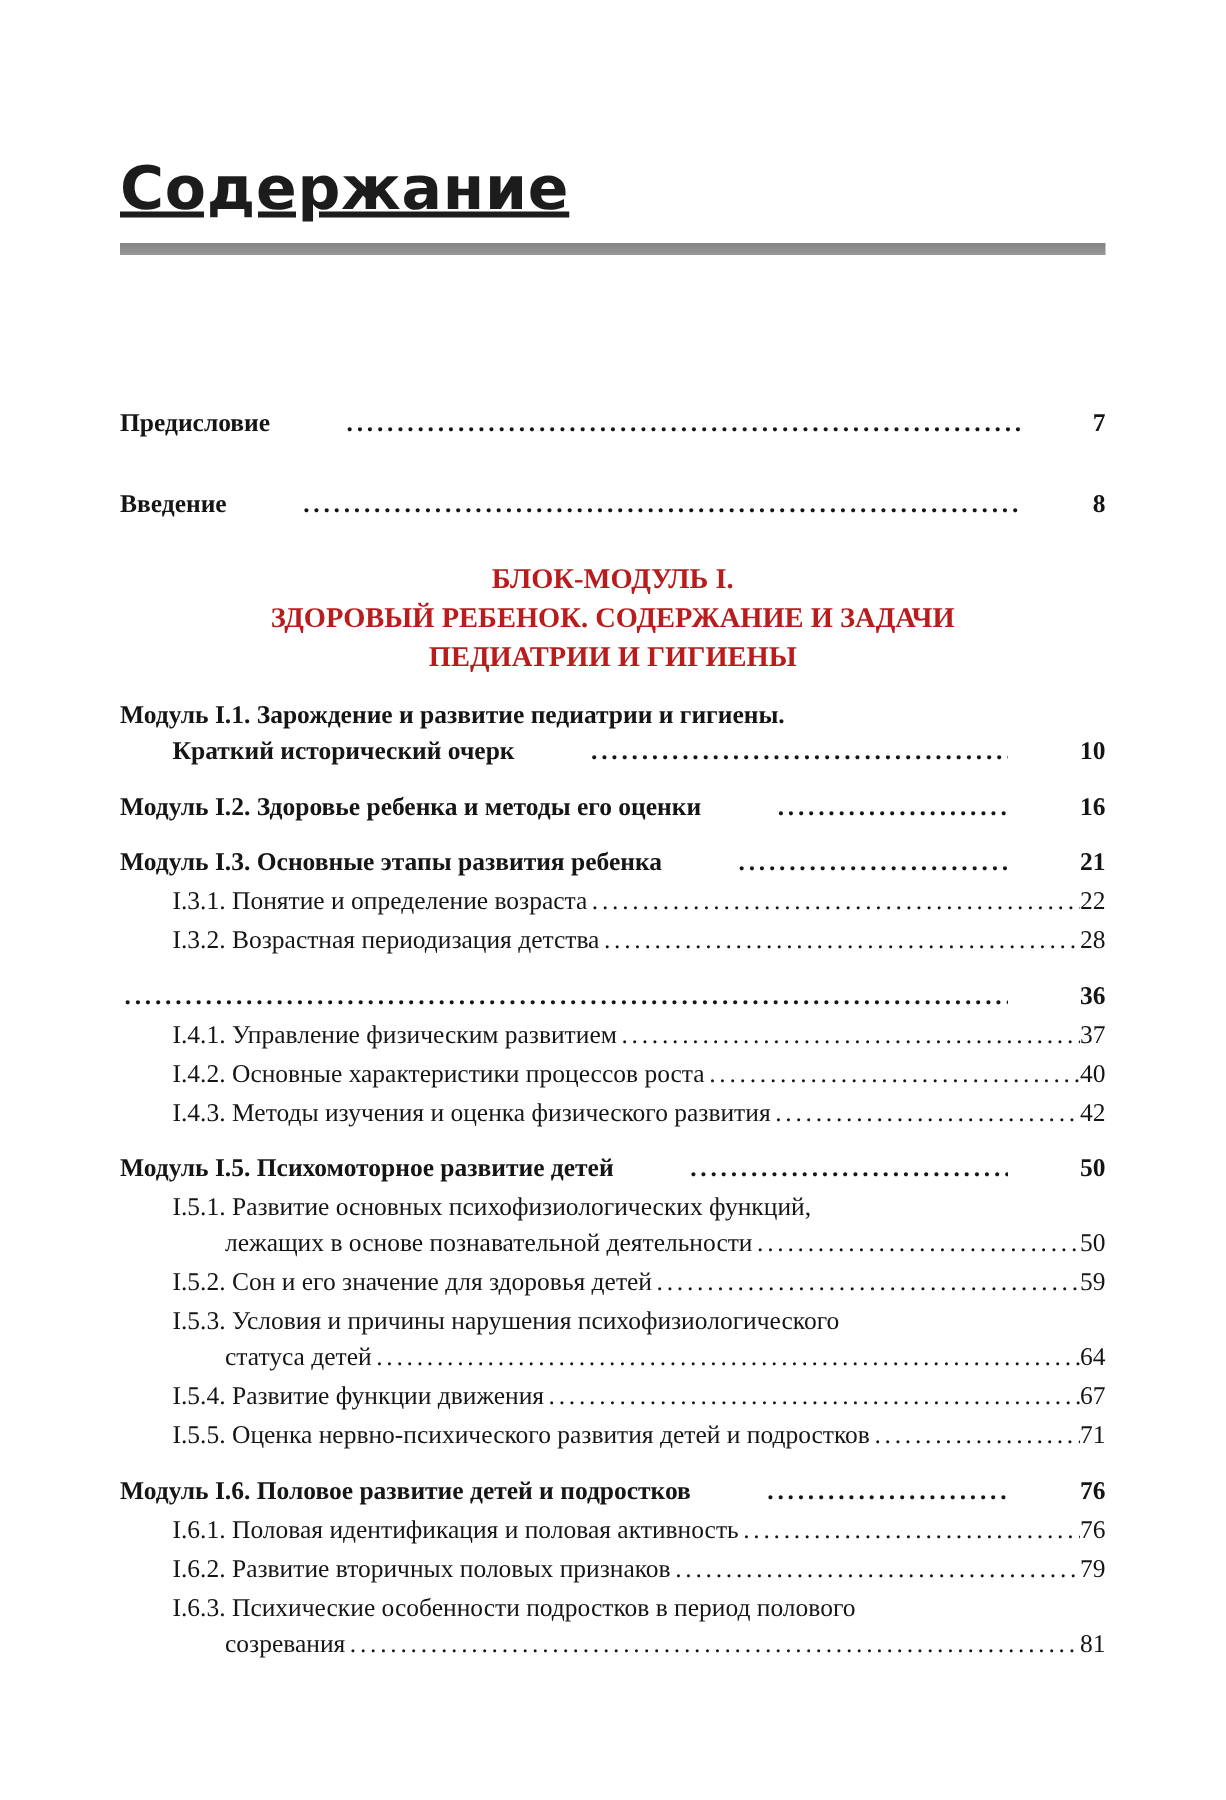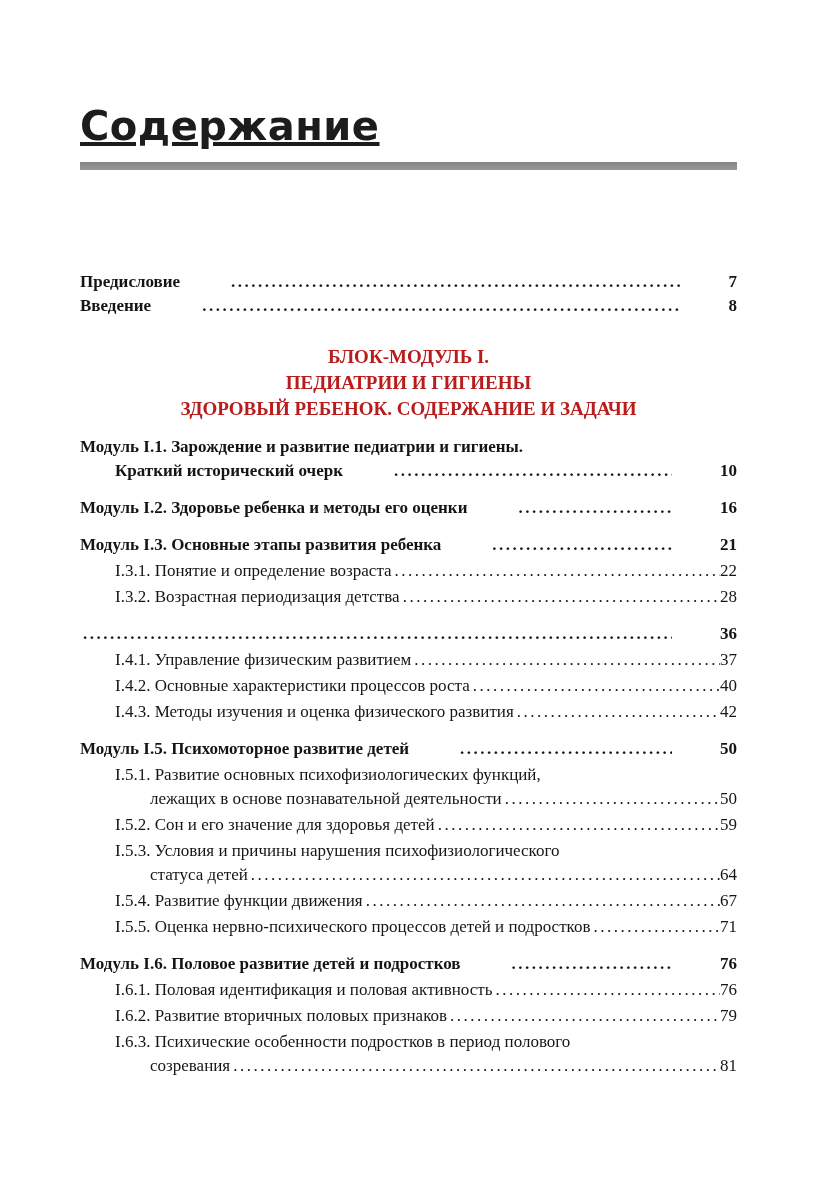--- a/index.html
+++ b/index.html
@@ -44,21 +44,21 @@
     overflow: hidden;
     white-space: nowrap;
     letter-spacing: 2.5px;
     padding: 0 2px 0 3px;
   }
   .pg { flex: none; }
 
   .ind1 { padding-left: 35px; }
   .ind2 { padding-left: 70px; }
 
-  .mt-entry  { margin-top: 0; }
+  .mt-entry  { margin-top: 30px; }
   .mt-module { margin-top: 13px; text-align: center; }
   .mt-sub    { margin-top: 2px; }
 
   .section-heading {
     margin: 26px 0 10px 0;
     text-align: center;
     font-weight: bold;
     font-size: 19px;
     line-height: 26px;
     color: #b91c1c;
@@ -81,22 +81,22 @@
     </div>
 
     <div class="toc-row bold mt-entry">
       <span class="t">Введение</span>
       <span class="dots">....................................................................................................................................................................................</span>
       <span class="pg">8</span>
     </div>
 
     <div class="section-heading">
       <div>БЛОК-МОДУЛЬ I.</div>
+      <div>ЗДОРОВЫЙ РЕБЕНОК. СОДЕРЖАНИЕ И ЗАДАЧИ</div>
       <div>ПЕДИАТРИИ И ГИГИЕНЫ</div>
-      <div>ЗДОРОВЫЙ РЕБЕНОК. СОДЕРЖАНИЕ И ЗАДАЧИ</div>
     </div>
 
     <div class="toc-row bold mt-module">
       <span class="t">Модуль I.1. Зарождение и развитие педиатрии и гигиены.</span>
     </div>
     <div class="toc-row bold">
       <span class="t ind1">Краткий исторический очерк</span>
       <span class="dots">....................................................................................................................................................................................</span>
       <span class="pg">10</span>
     </div>
@@ -178,21 +178,21 @@
       <span class="pg">64</span>
     </div>
 
     <div class="toc-row mt-sub">
       <span class="t ind1">I.5.4. Развитие функции движения</span>
       <span class="dots">....................................................................................................................................................................................</span>
       <span class="pg">67</span>
     </div>
 
     <div class="toc-row mt-sub">
-      <span class="t ind1">I.5.5. Оценка нервно-психического процессов детей и подростков</span>
+      <span class="t ind1">I.5.5. Оценка нервно-психического развития детей и подростков</span>
       <span class="dots">....................................................................................................................................................................................</span>
       <span class="pg">71</span>
     </div>
 
     <div class="toc-row bold mt-module">
       <span class="t">Модуль I.6. Половое развитие детей и подростков</span>
       <span class="dots">....................................................................................................................................................................................</span>
       <span class="pg">76</span>
     </div>
 

